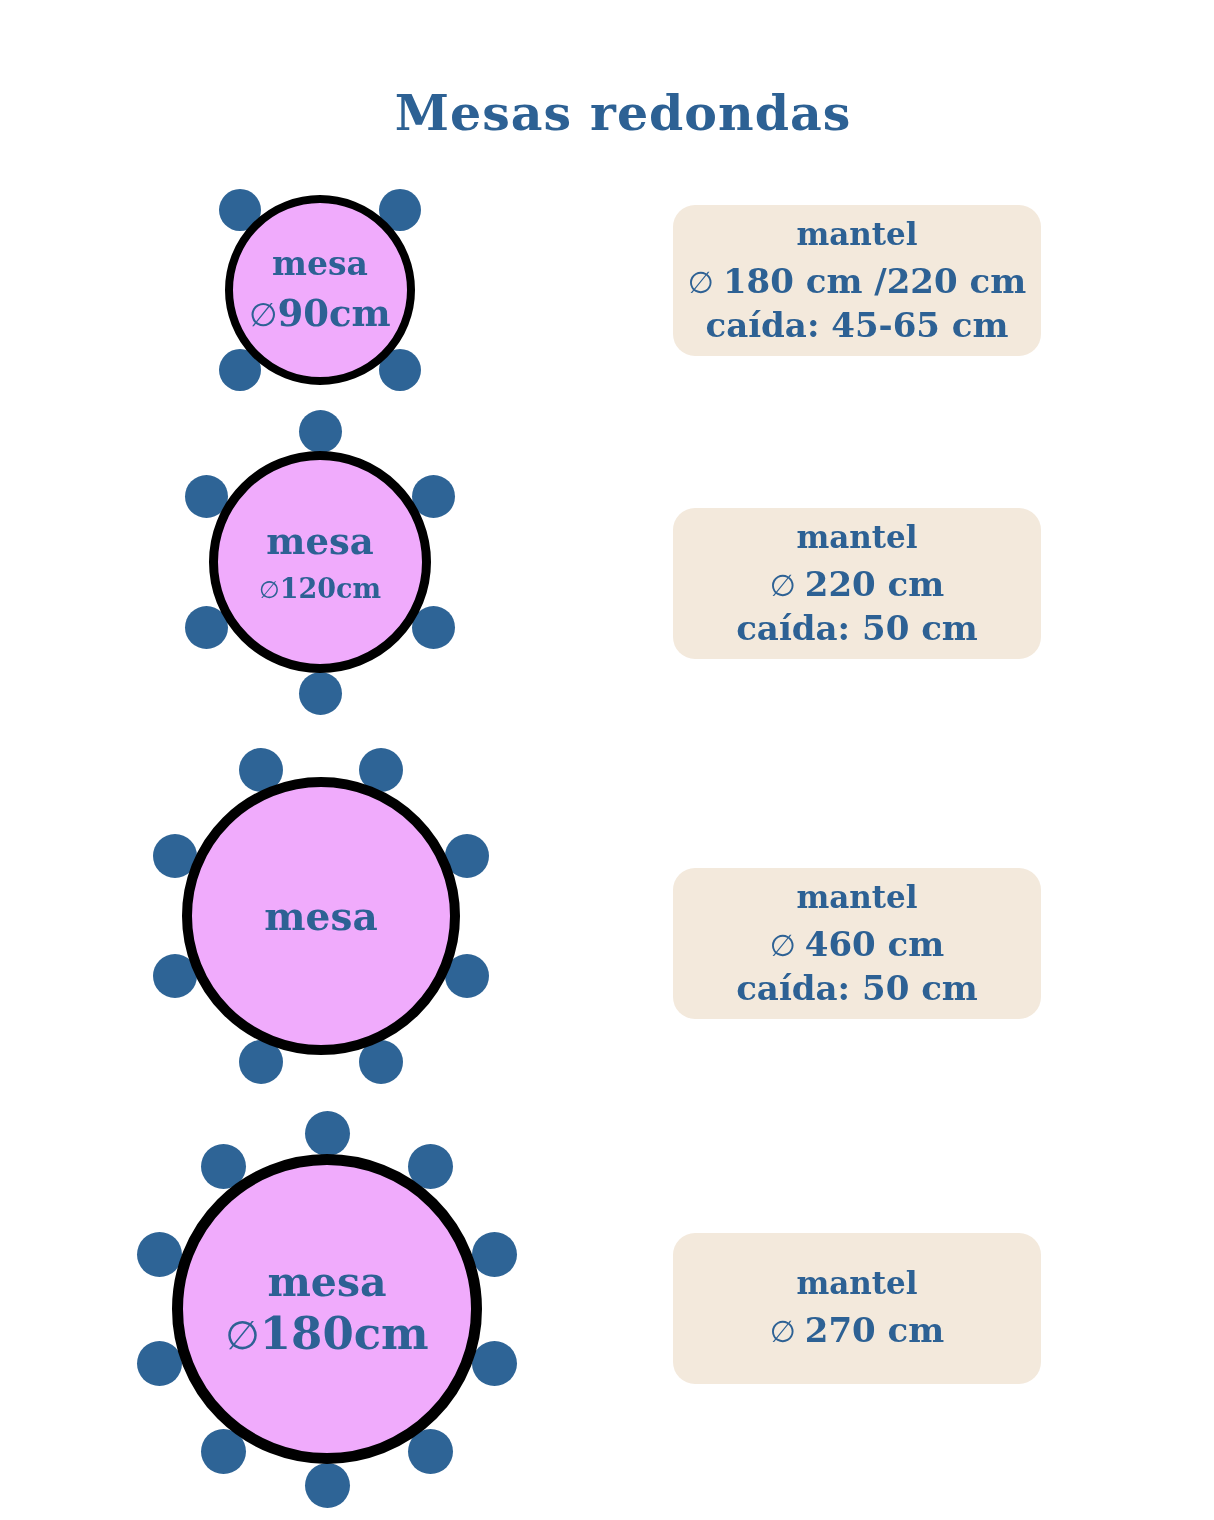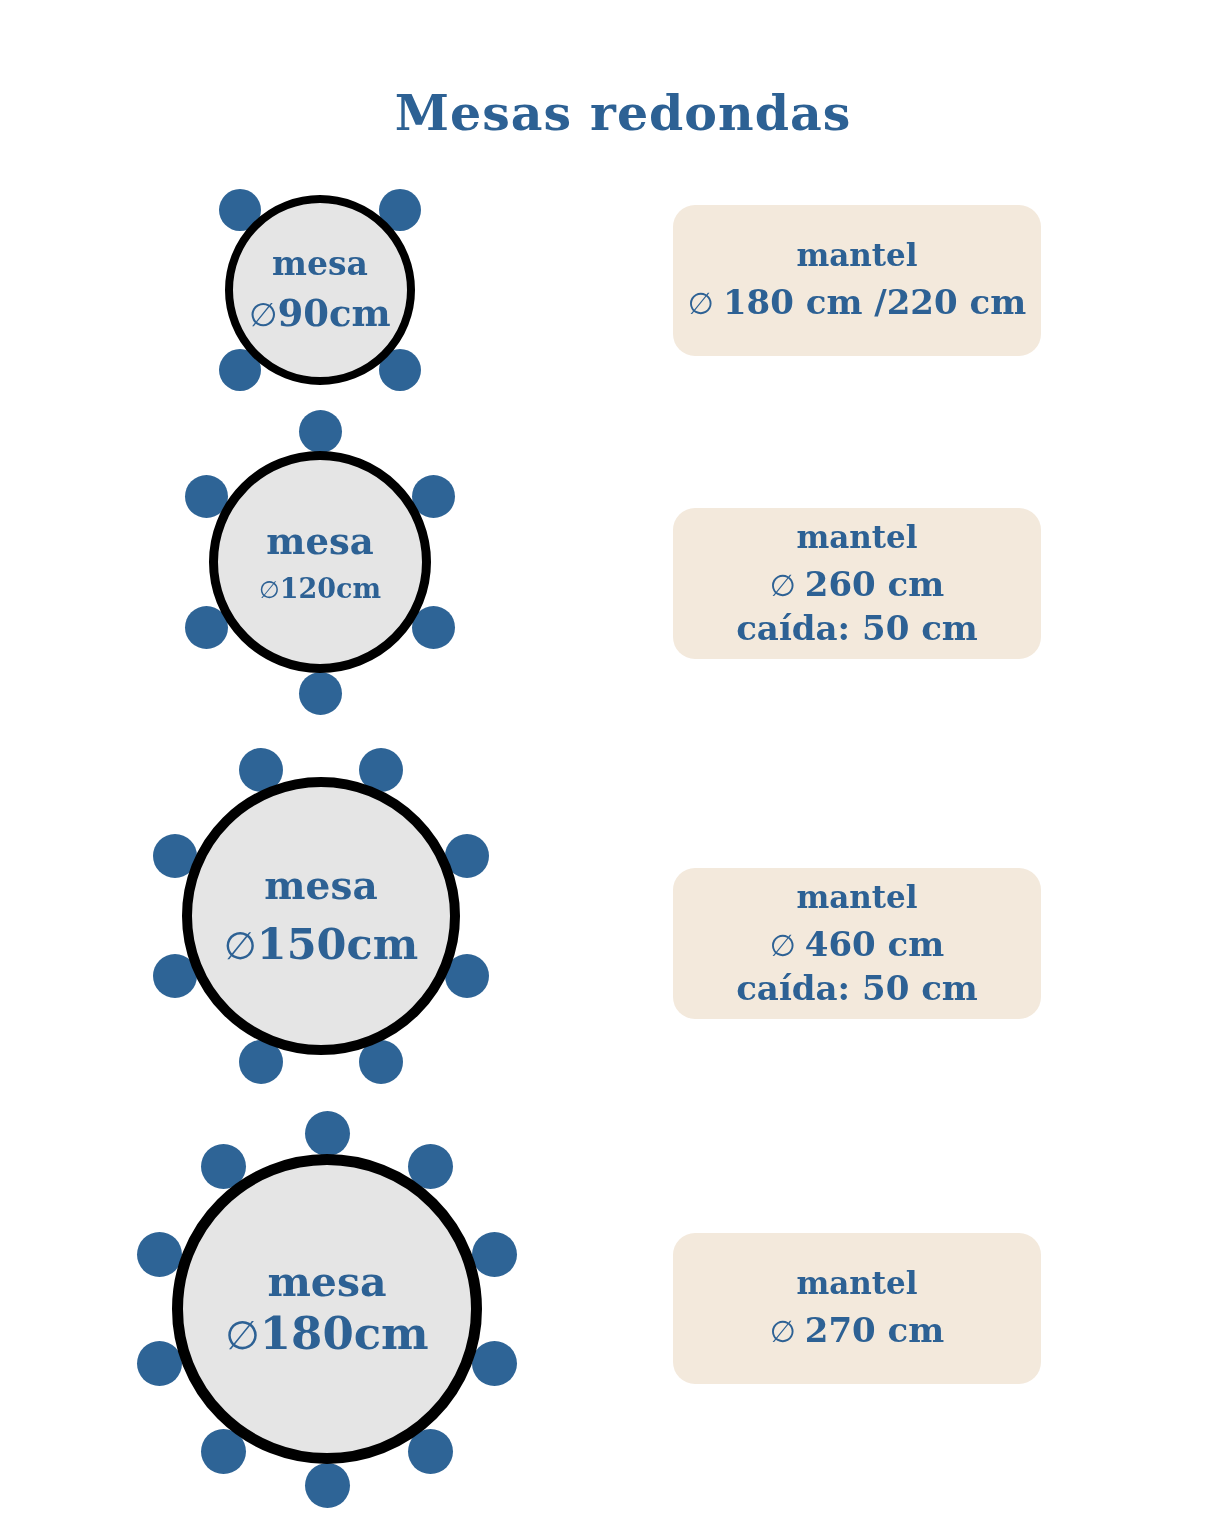--- a/index.html
+++ b/index.html
@@ -27,21 +27,21 @@
     position: absolute;
     background: var(--chair-blue, #2e6496);
     border-radius: 50%;
     z-index: 1;
   }
   .table-circle {
     position: absolute;
     left: 50%;
     top: 50%;
     transform: translate(-50%, -50%);
-    background: #e5e5e5;
+    background: #f0abfc;
     border-style: solid;
     border-color: var(--table-border, #000000);
     border-radius: 50%;
     box-sizing: border-box;
     z-index: 2;
     display: flex;
     flex-direction: column;
     align-items: center;
     justify-content: center;
     text-align: center;
@@ -87,58 +87,56 @@
       <div class="mesa-size" style="font-size:37px; margin-top:10px;">
         <span class="dia-sym">∅</span><span>90cm</span>
       </div>
     </div>
   </div>
   <div class="card" style="top:205px;">
     <div class="card-title">mantel</div>
     <div class="card-line">
       <span class="dia-sym sym-gap">∅</span><span>180 cm /220 cm</span>
     </div>
+    <div class="card-line">caída: 45-65 cm</div>
   </div>
 
   <div class="diagram" style="left:160px; top:402px; width:320px; height:320px;">
       <div class="chair" style="height: 43px; width: 43px; left: 251.949px; top: 73px;"></div>
       <div class="chair" style="height: 43px; width: 43px; left: 251.949px; top: 204px;"></div>
       <div class="chair" style="height: 43px; width: 43px; left: 138.5px; top: 269.5px;"></div>
       <div class="chair" style="height: 43px; width: 43px; left: 25.0507px; top: 204px;"></div>
       <div class="chair" style="height: 43px; width: 43px; left: 25.0507px; top: 73px;"></div>
       <div class="chair" style="height: 43px; width: 43px; left: 138.5px; top: 7.5px;"></div>
     <div class="table-circle" style="width:222px; height:222px; border-width:9px;">
       <div class="mesa-label" style="font-size:37px;">mesa</div>
       <div class="mesa-size" style="font-size:27px; margin-top:12px;">
         <span class="dia-sym">∅</span><span>120cm</span>
       </div>
     </div>
   </div>
   <div class="card" style="top:508px;">
     <div class="card-title">mantel</div>
     <div class="card-line">
-      <span class="dia-sym sym-gap">∅</span><span>260 cm</span>
+      <span class="dia-sym sym-gap">∅</span><span>220 cm</span>
     </div>
     <div class="card-line">caída: 50 cm</div>
   </div>
 
   <div class="diagram" style="left:131px; top:726px; width:380px; height:380px;">
       <div class="chair" style="height: 44px; width: 44px; left: 313.973px; top: 107.536px;"></div>
       <div class="chair" style="height: 44px; width: 44px; left: 313.973px; top: 228.464px;"></div>
       <div class="chair" style="height: 44px; width: 44px; left: 228.464px; top: 313.973px;"></div>
       <div class="chair" style="height: 44px; width: 44px; left: 107.536px; top: 313.973px;"></div>
       <div class="chair" style="height: 44px; width: 44px; left: 22.027px; top: 228.464px;"></div>
       <div class="chair" style="height: 44px; width: 44px; left: 22.027px; top: 107.536px;"></div>
       <div class="chair" style="height: 44px; width: 44px; left: 107.536px; top: 22.027px;"></div>
       <div class="chair" style="height: 44px; width: 44px; left: 228.464px; top: 22.027px;"></div>
     <div class="table-circle" style="width:278px; height:278px; border-width:10px;">
       <div class="mesa-label" style="font-size:39px;">mesa</div>
-      <div class="mesa-size" style="font-size:43px; margin-top:14px;">
-        <span class="dia-sym">∅</span><span>150cm</span>
-      </div>
     </div>
   </div>
   <div class="card" style="top:868px;">
     <div class="card-title">mantel</div>
     <div class="card-line">
       <span class="dia-sym sym-gap">∅</span><span>460 cm</span>
     </div>
     <div class="card-line">caída: 50 cm</div>
   </div>
 

